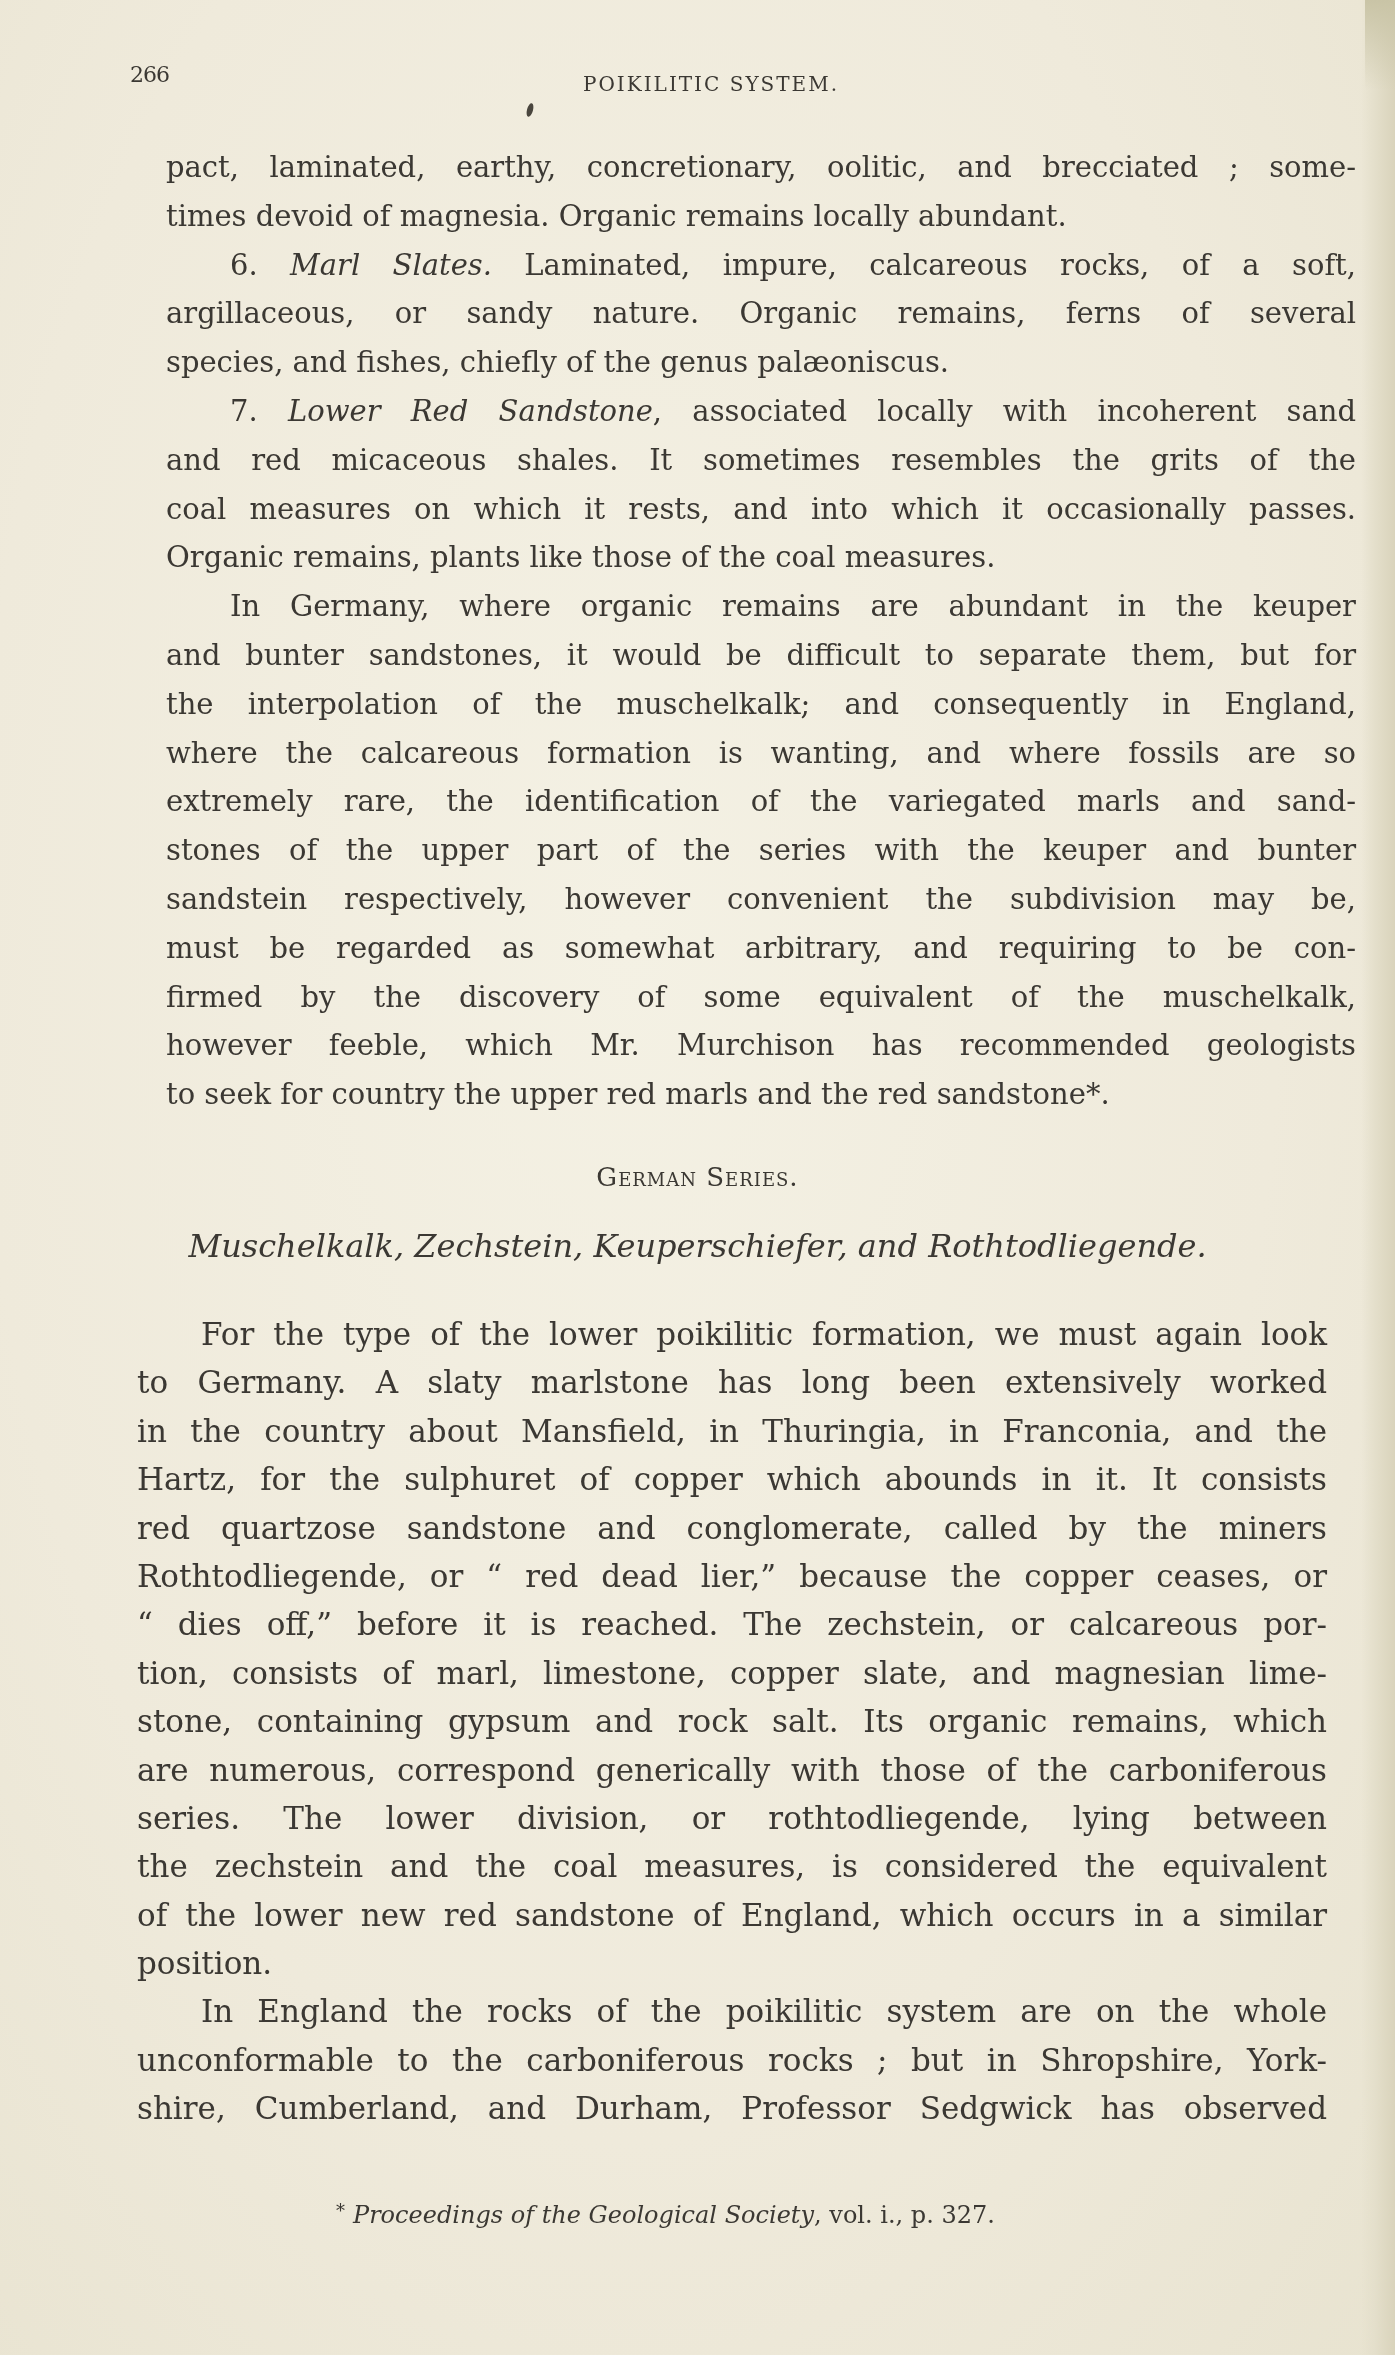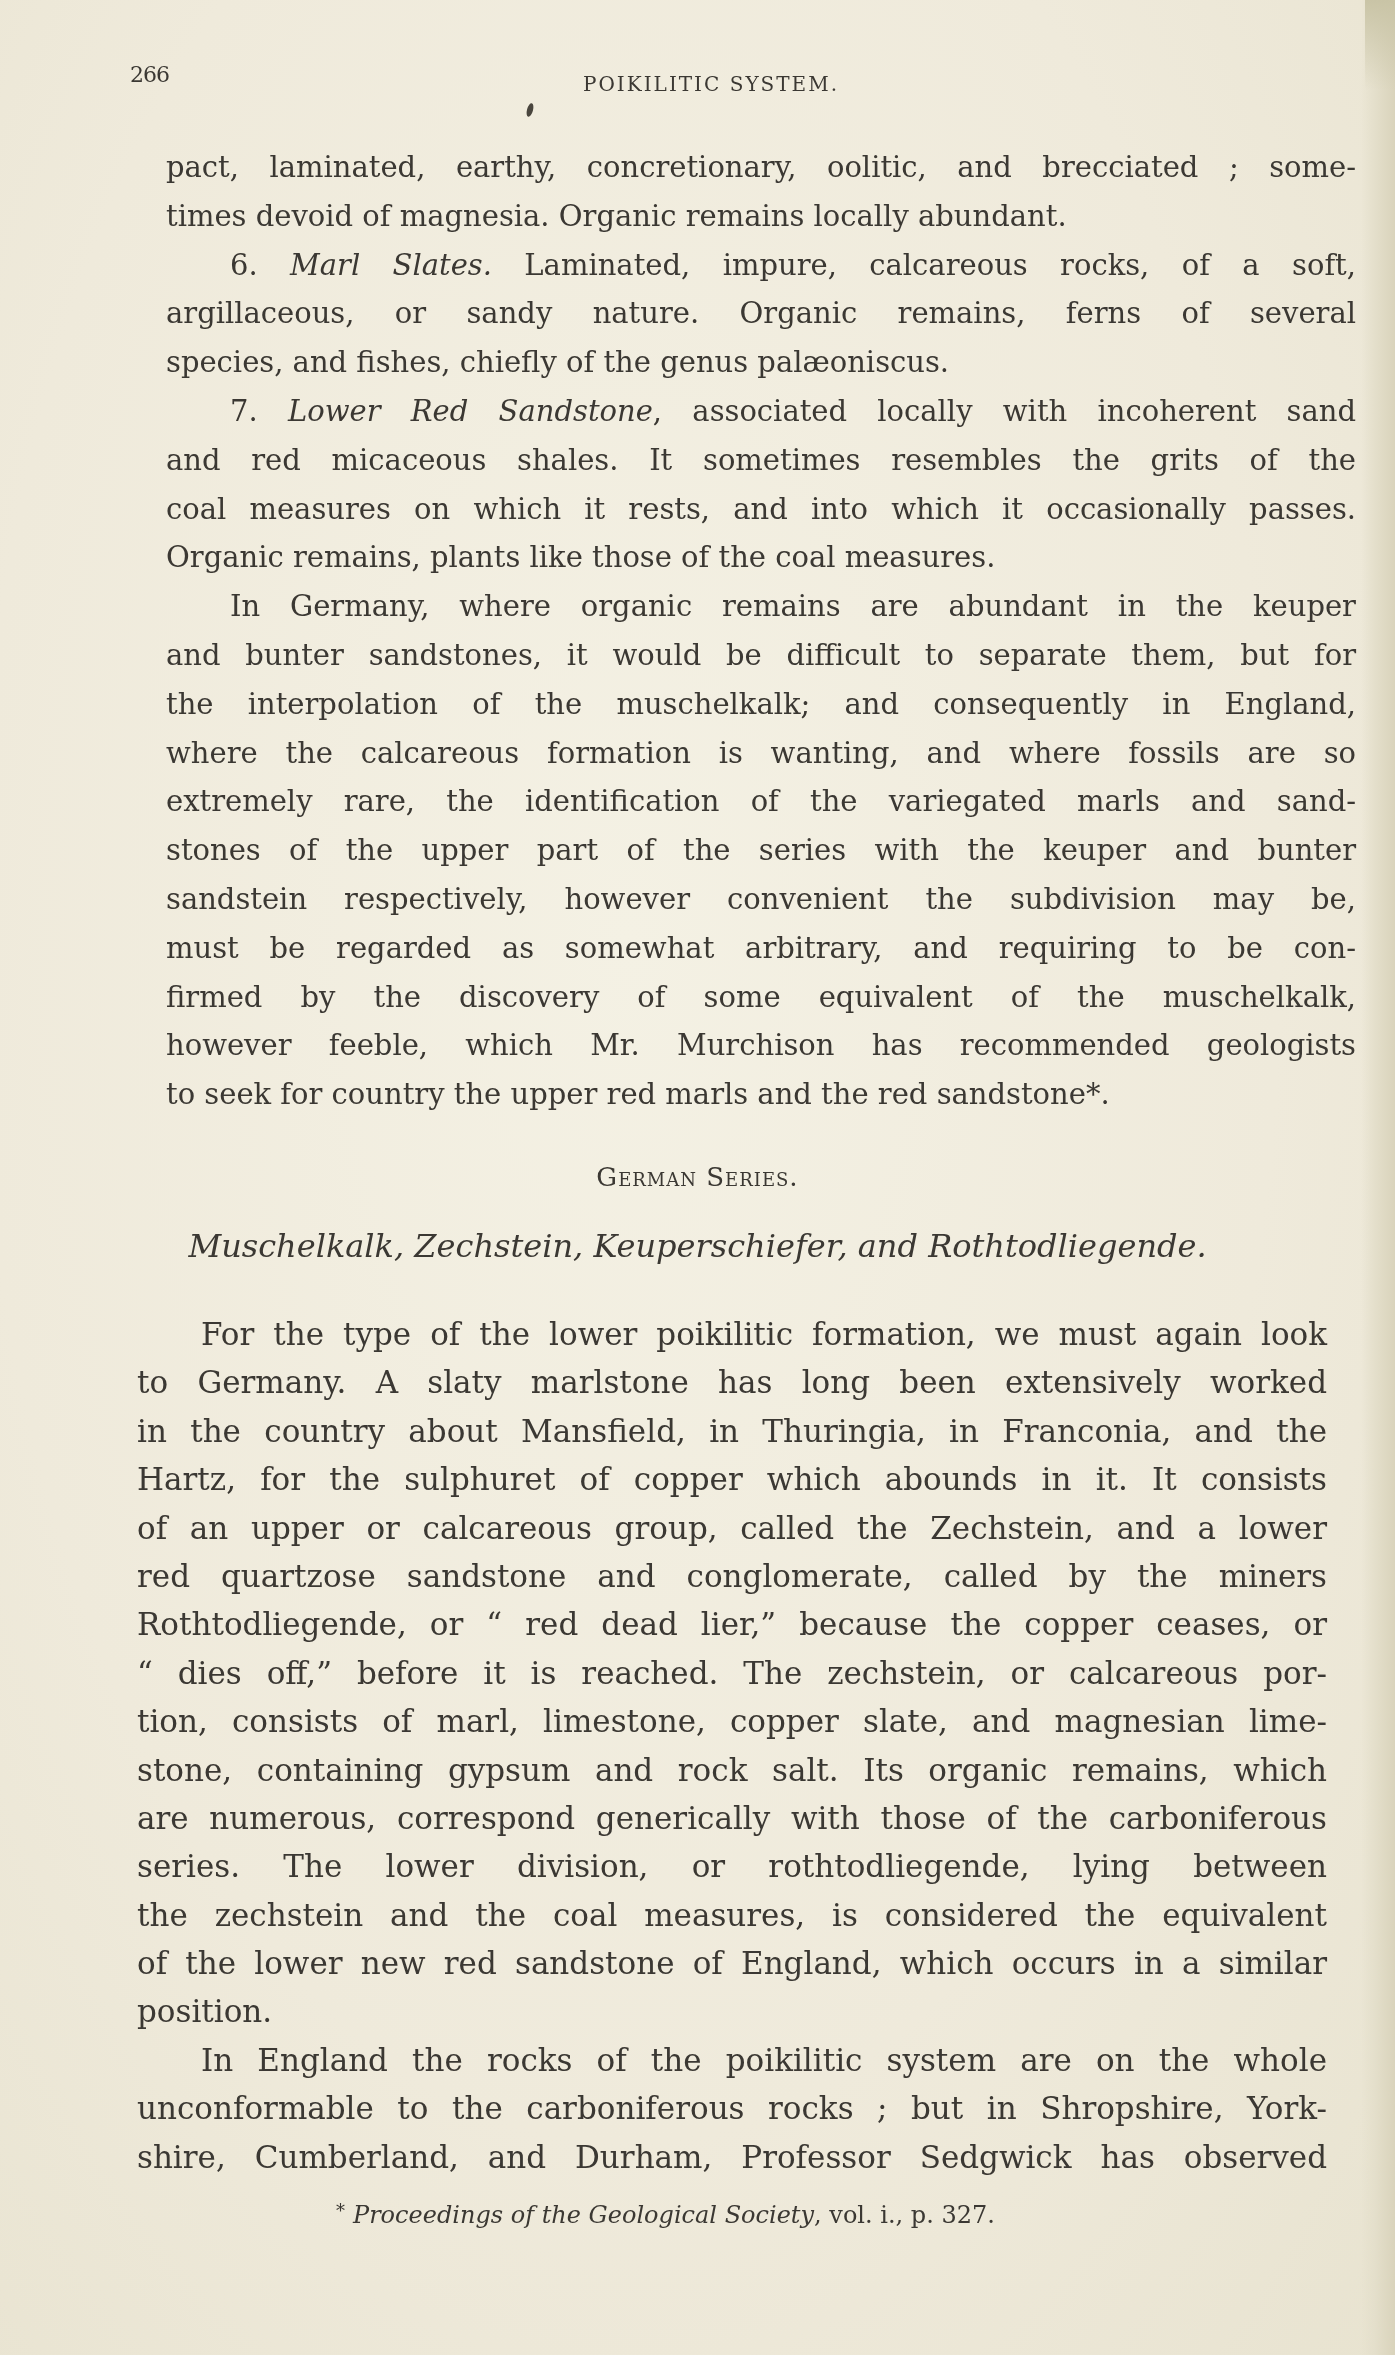--- a/index.html
+++ b/index.html
@@ -102,21 +102,20 @@
     </div>
 
   <div class="section-title serif">German Series.</div>
   <div class="section-subtitle serif">Muschelkalk, Zechstein, Keuperschiefer, and Rothtodliegende.</div>
 
   <div class="body-text-2 serif" id="section2">
       <span class="line indent"><span>For the type of the lower poikilitic formation, we must again look</span></span>
       <span class="line"><span>to Germany.  A slaty marlstone has long been extensively worked</span></span>
       <span class="line"><span>in the country about Mansfield, in Thuringia, in Franconia, and the</span></span>
       <span class="line"><span>Hartz, for the sulphuret of copper which abounds in it.  It consists</span></span>
-      <span class="line"><span>of an upper or calcareous group, called the Zechstein, and a lower</span></span>
       <span class="line"><span>red quartzose sandstone and conglomerate, called by the miners</span></span>
       <span class="line"><span>Rothtodliegende, or “ red dead lier,” because the copper ceases, or</span></span>
       <span class="line"><span>“ dies off,” before it is reached.  The zechstein, or calcareous por-</span></span>
       <span class="line"><span>tion, consists of marl, limestone, copper slate, and magnesian lime-</span></span>
       <span class="line"><span>stone, containing gypsum and rock salt.  Its organic remains, which</span></span>
       <span class="line"><span>are numerous, correspond generically with those of the carboniferous</span></span>
       <span class="line"><span>series.  The lower division, or rothtodliegende, lying between</span></span>
       <span class="line"><span>the zechstein and the coal measures, is considered the equivalent</span></span>
       <span class="line"><span>of the lower new red sandstone of England, which occurs in a similar</span></span>
       <span class="line last"><span>position.</span></span>

